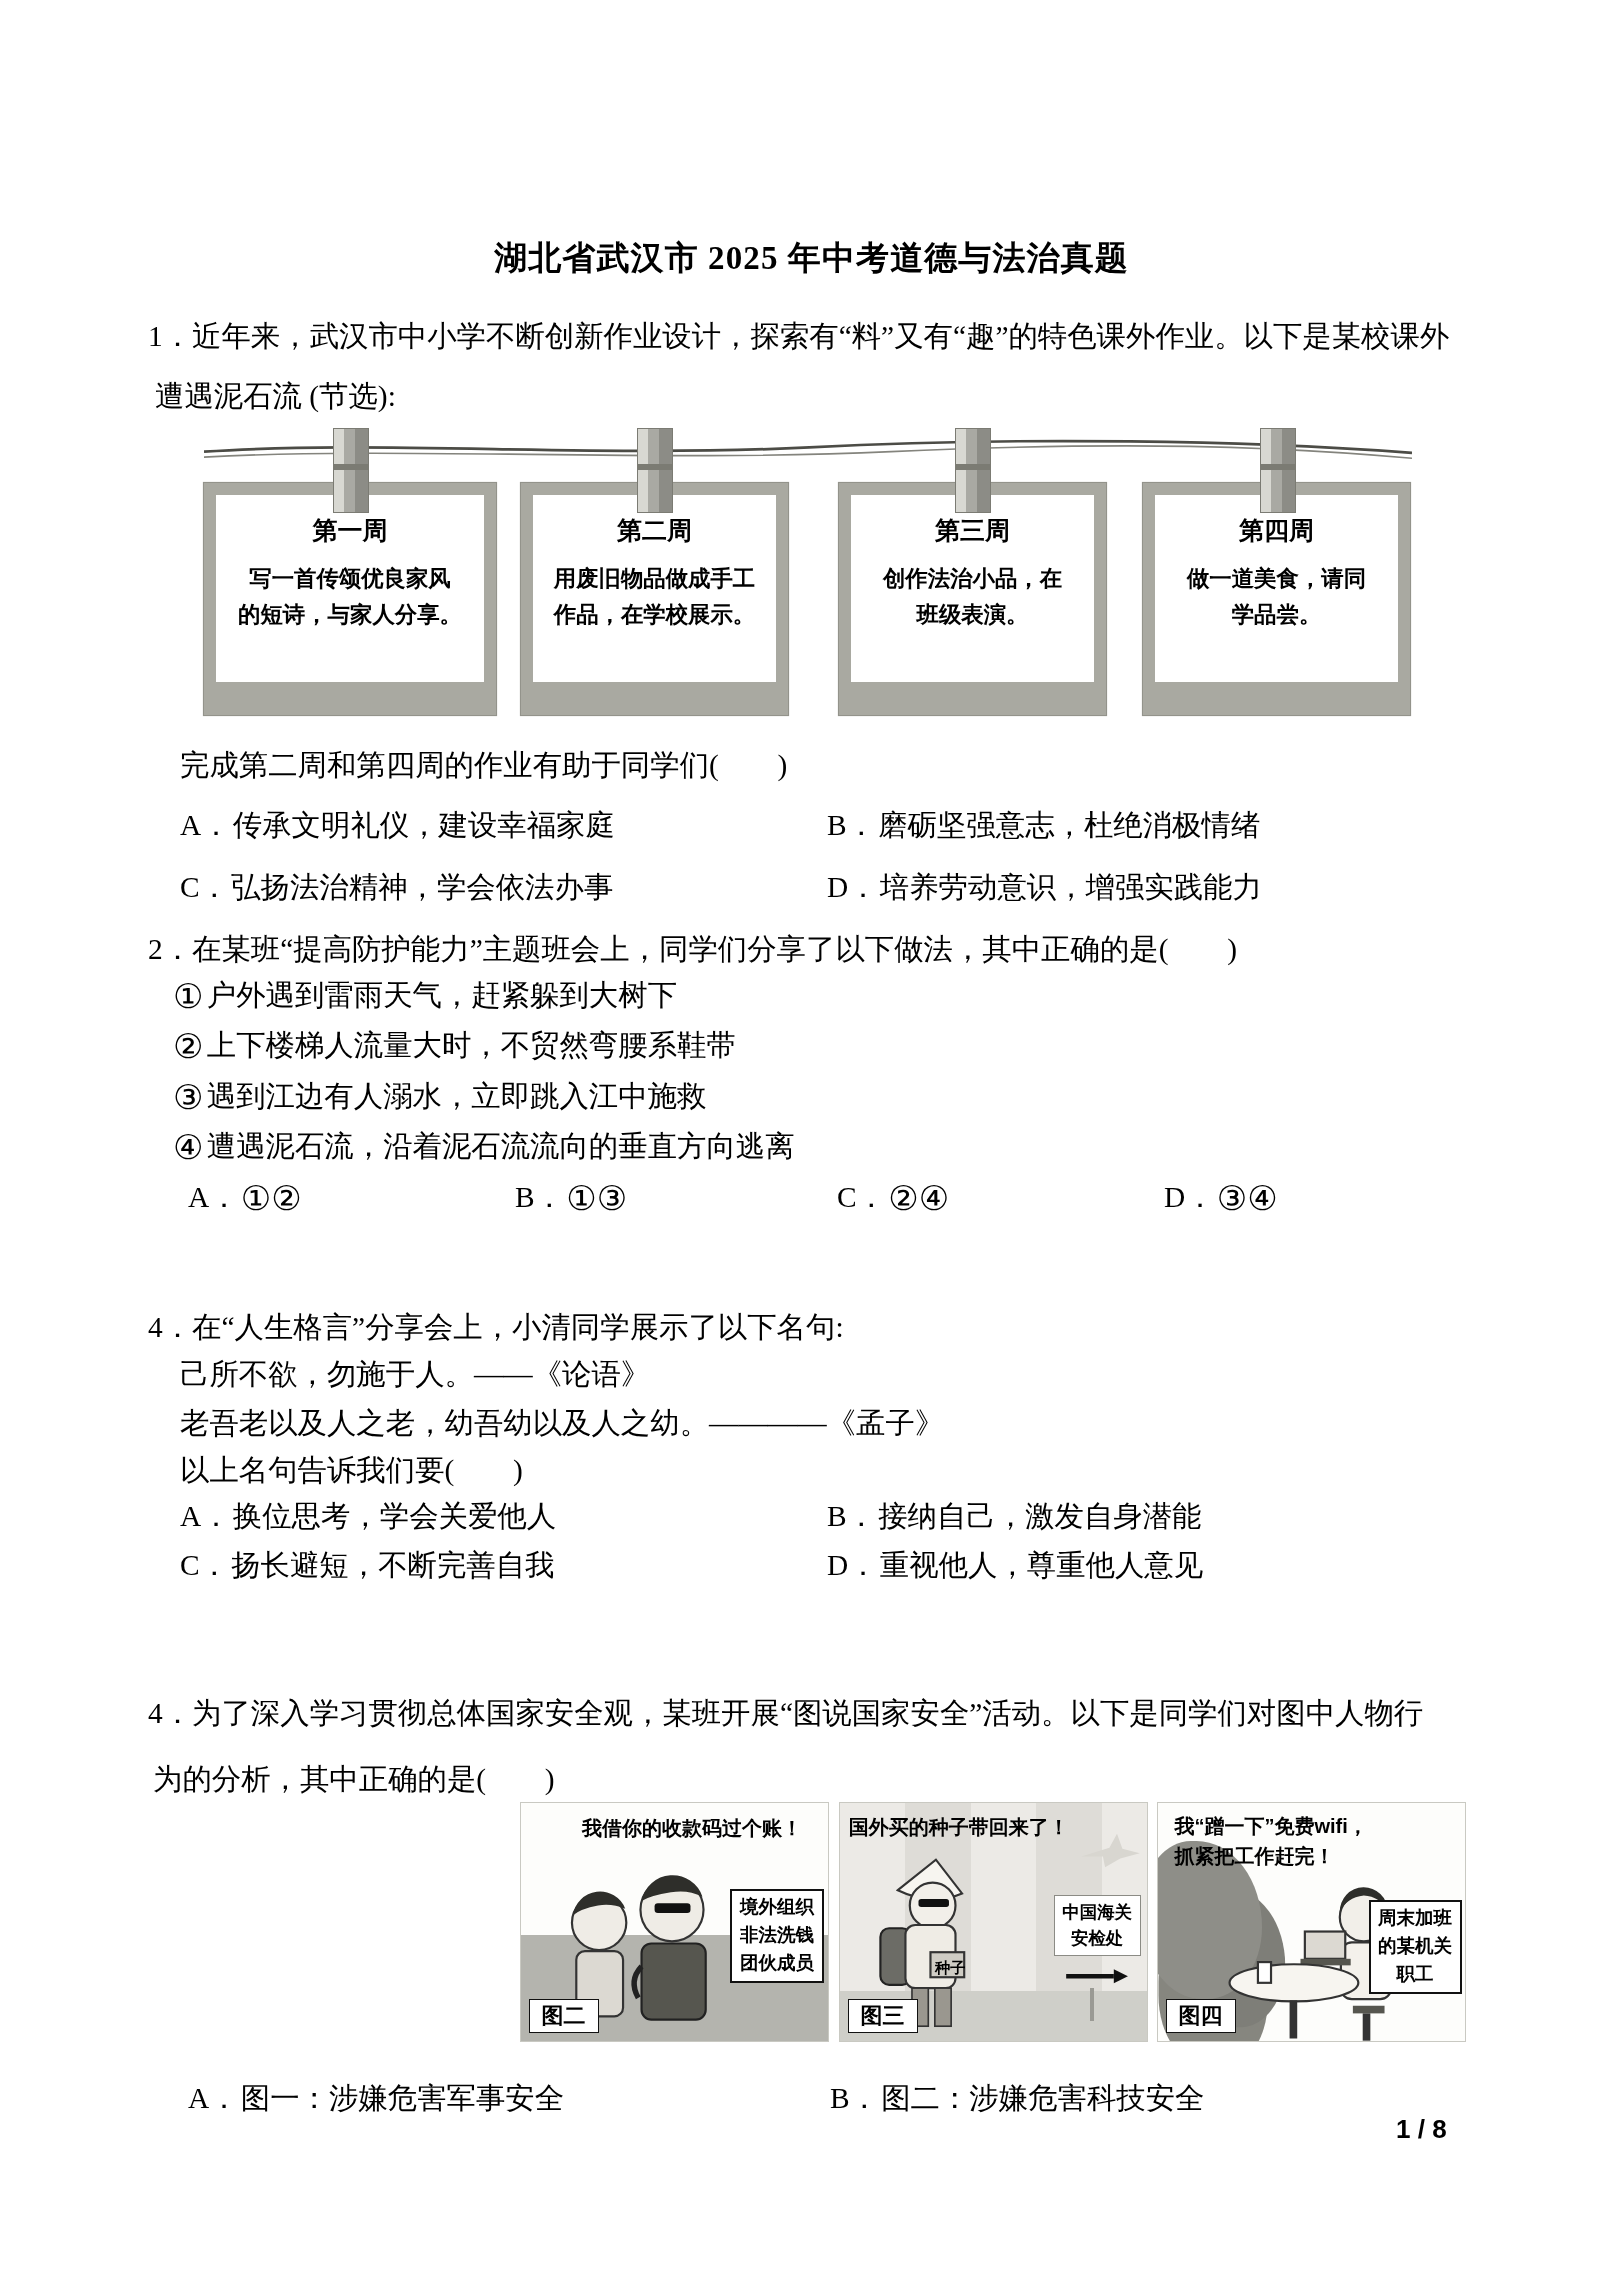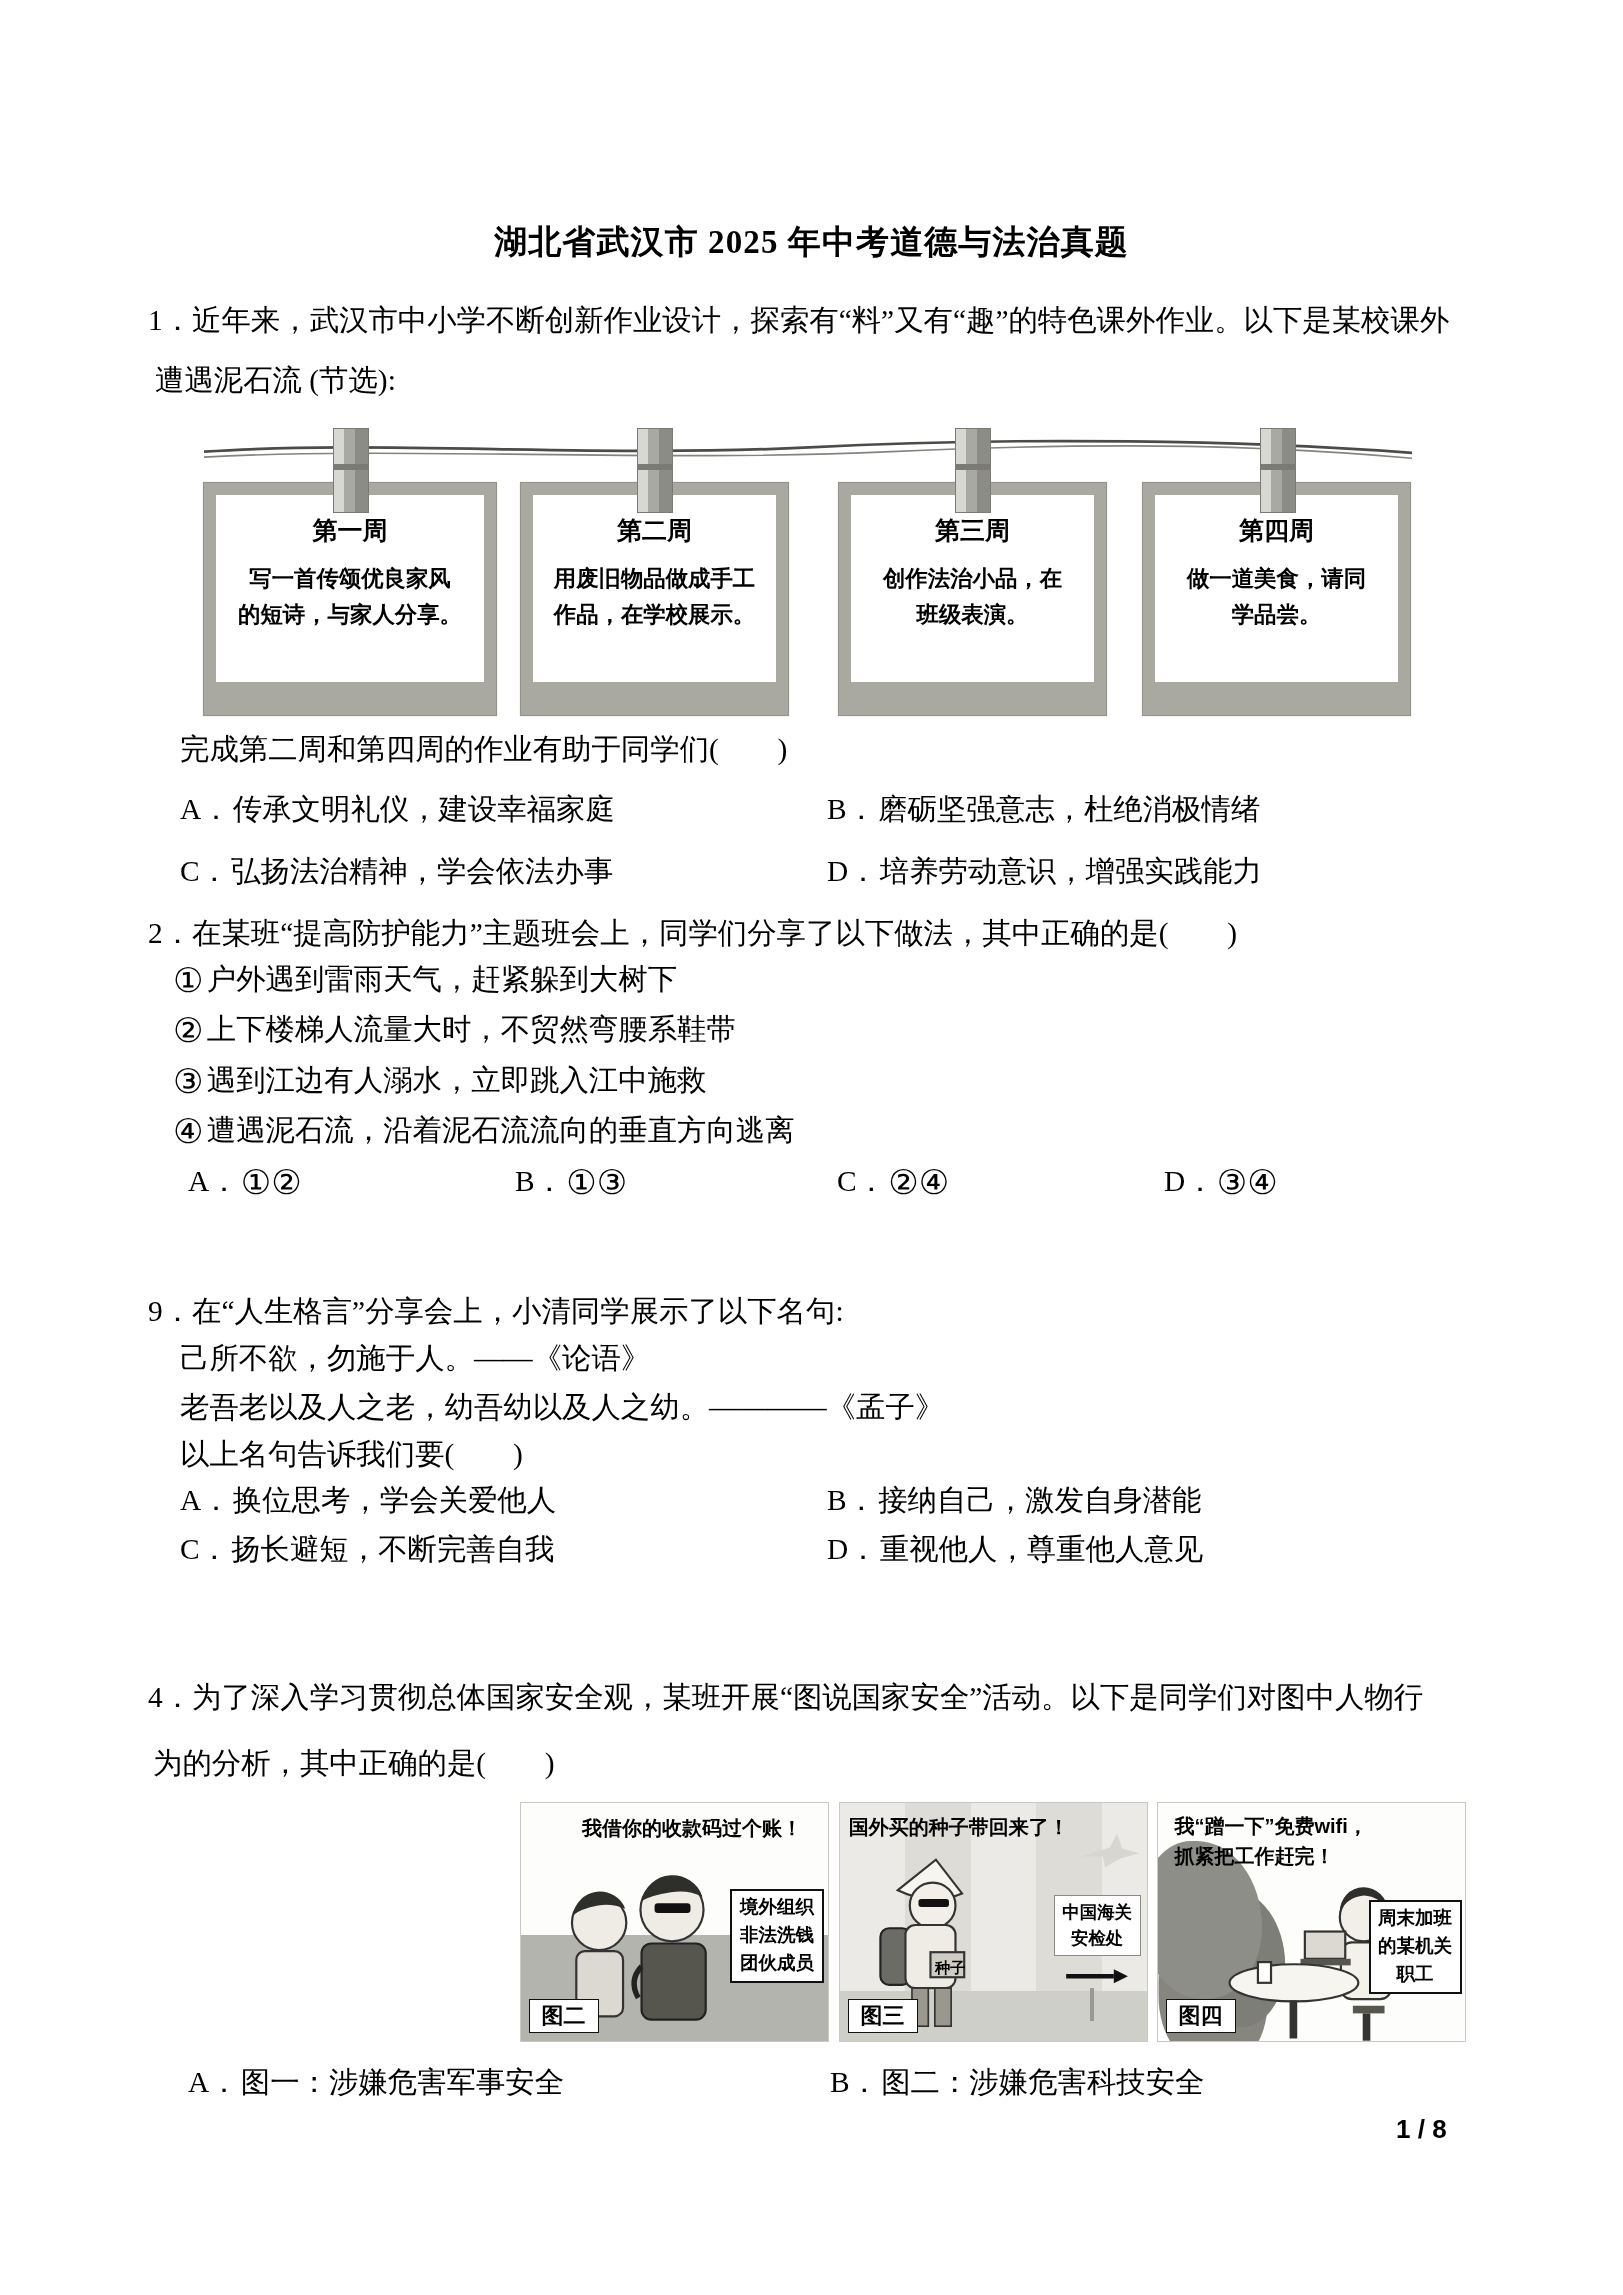--- a/index.html
+++ b/index.html
@@ -1,18 +1,18 @@
 <!DOCTYPE html>
 <html style="font-size:8.7px"><head>
 <meta charset="utf-8">
 <style>
   html,body{margin:0;padding:0;background:#d9d9d9;}
   .page{position:relative;width:1623px;height:2295px;background:#ffffff;
         font-family:"Liberation Serif","DejaVu Serif",serif;color:#000;overflow:hidden;}
-  .tline{position:absolute;font-size:29.4px;line-height:1.3;white-space:nowrap;}
+  .tline{position:absolute;font-size:29.4px;line-height:1.3;white-space:nowrap;margin-top:16px;}
   .doc-title{left:0;top:221px;width:100%;text-align:center;font-size:33px;font-weight:700;letter-spacing:1.1px;}
   .olabel{margin-right:2.2px;}
   .cnum{font-size:34px;line-height:1;vertical-align:-2.7px;margin-right:3.3px;}
   .pagenum{position:absolute;left:1396px;top:2114px;width:109px;font-family:"Liberation Sans","DejaVu Sans",sans-serif;
            font-weight:700;font-size:26px;}
 
   
   .artwork{position:absolute;left:204px;top:420px;width:1208px;height:297px;}
   .wire{position:absolute;left:0;top:0;}
   .pin{position:absolute;top:8.2px;width:34px;height:83px;
@@ -101,21 +101,21 @@
   <div class="tline" style="left:148px;top:914px">2．在某班“提高防护能力”主题班会上，同学们分享了以下做法，其中正确的是(　　)</div>
   <div class="tline" style="left:173px;top:960px"><span class="cnum">①</span><span>户外遇到雷雨天气，赶紧躲到大树下</span></div>
   <div class="tline" style="left:173px;top:1010px"><span class="cnum">②</span><span>上下楼梯人流量大时，不贸然弯腰系鞋带</span></div>
   <div class="tline" style="left:173px;top:1061px"><span class="cnum">③</span><span>遇到江边有人溺水，立即跳入江中施救</span></div>
   <div class="tline" style="left:173px;top:1111px"><span class="cnum">④</span><span>遭遇泥石流，沿着泥石流流向的垂直方向逃离</span></div>
   <div class="tline" style="left:188px;top:1162px"><span class="olabel">A．</span><span class="cnum">①②</span></div>
   <div class="tline" style="left:515px;top:1162px"><span class="olabel">B．</span><span class="cnum">①③</span></div>
   <div class="tline" style="left:837px;top:1162px"><span class="olabel">C．</span><span class="cnum">②④</span></div>
   <div class="tline" style="left:1164px;top:1162px"><span class="olabel">D．</span><span class="cnum">③④</span></div>
 
-  <div class="tline" style="left:148px;top:1292px">9．在“人生格言”分享会上，小清同学展示了以下名句:</div>
+  <div class="tline" style="left:148px;top:1292px">4．在“人生格言”分享会上，小清同学展示了以下名句:</div>
   <div class="tline" style="left:180px;top:1339px">己所不欲，勿施于人。——《论语》</div>
   <div class="tline" style="left:180px;top:1388px">老吾老以及人之老，幼吾幼以及人之幼。————《孟子》</div>
   <div class="tline" style="left:180px;top:1435px">以上名句告诉我们要(　　)</div>
   <div class="tline" style="left:180px;top:1481px"><span class="olabel">A．</span><span>换位思考，学会关爱他人</span></div>
   <div class="tline" style="left:827px;top:1481px"><span class="olabel">B．</span><span>接纳自己，激发自身潜能</span></div>
   <div class="tline" style="left:180px;top:1530px"><span class="olabel">C．</span><span>扬长避短，不断完善自我</span></div>
   <div class="tline" style="left:827px;top:1530px"><span class="olabel">D．</span><span>重视他人，尊重他人意见</span></div>
 
   <div class="tline" style="left:148px;top:1678px">4．为了深入学习贯彻总体国家安全观，某班开展“图说国家安全”活动。以下是同学们对图中人物行</div>
   <div class="tline" style="left:153px;top:1744px">为的分析，其中正确的是(　　)</div>

